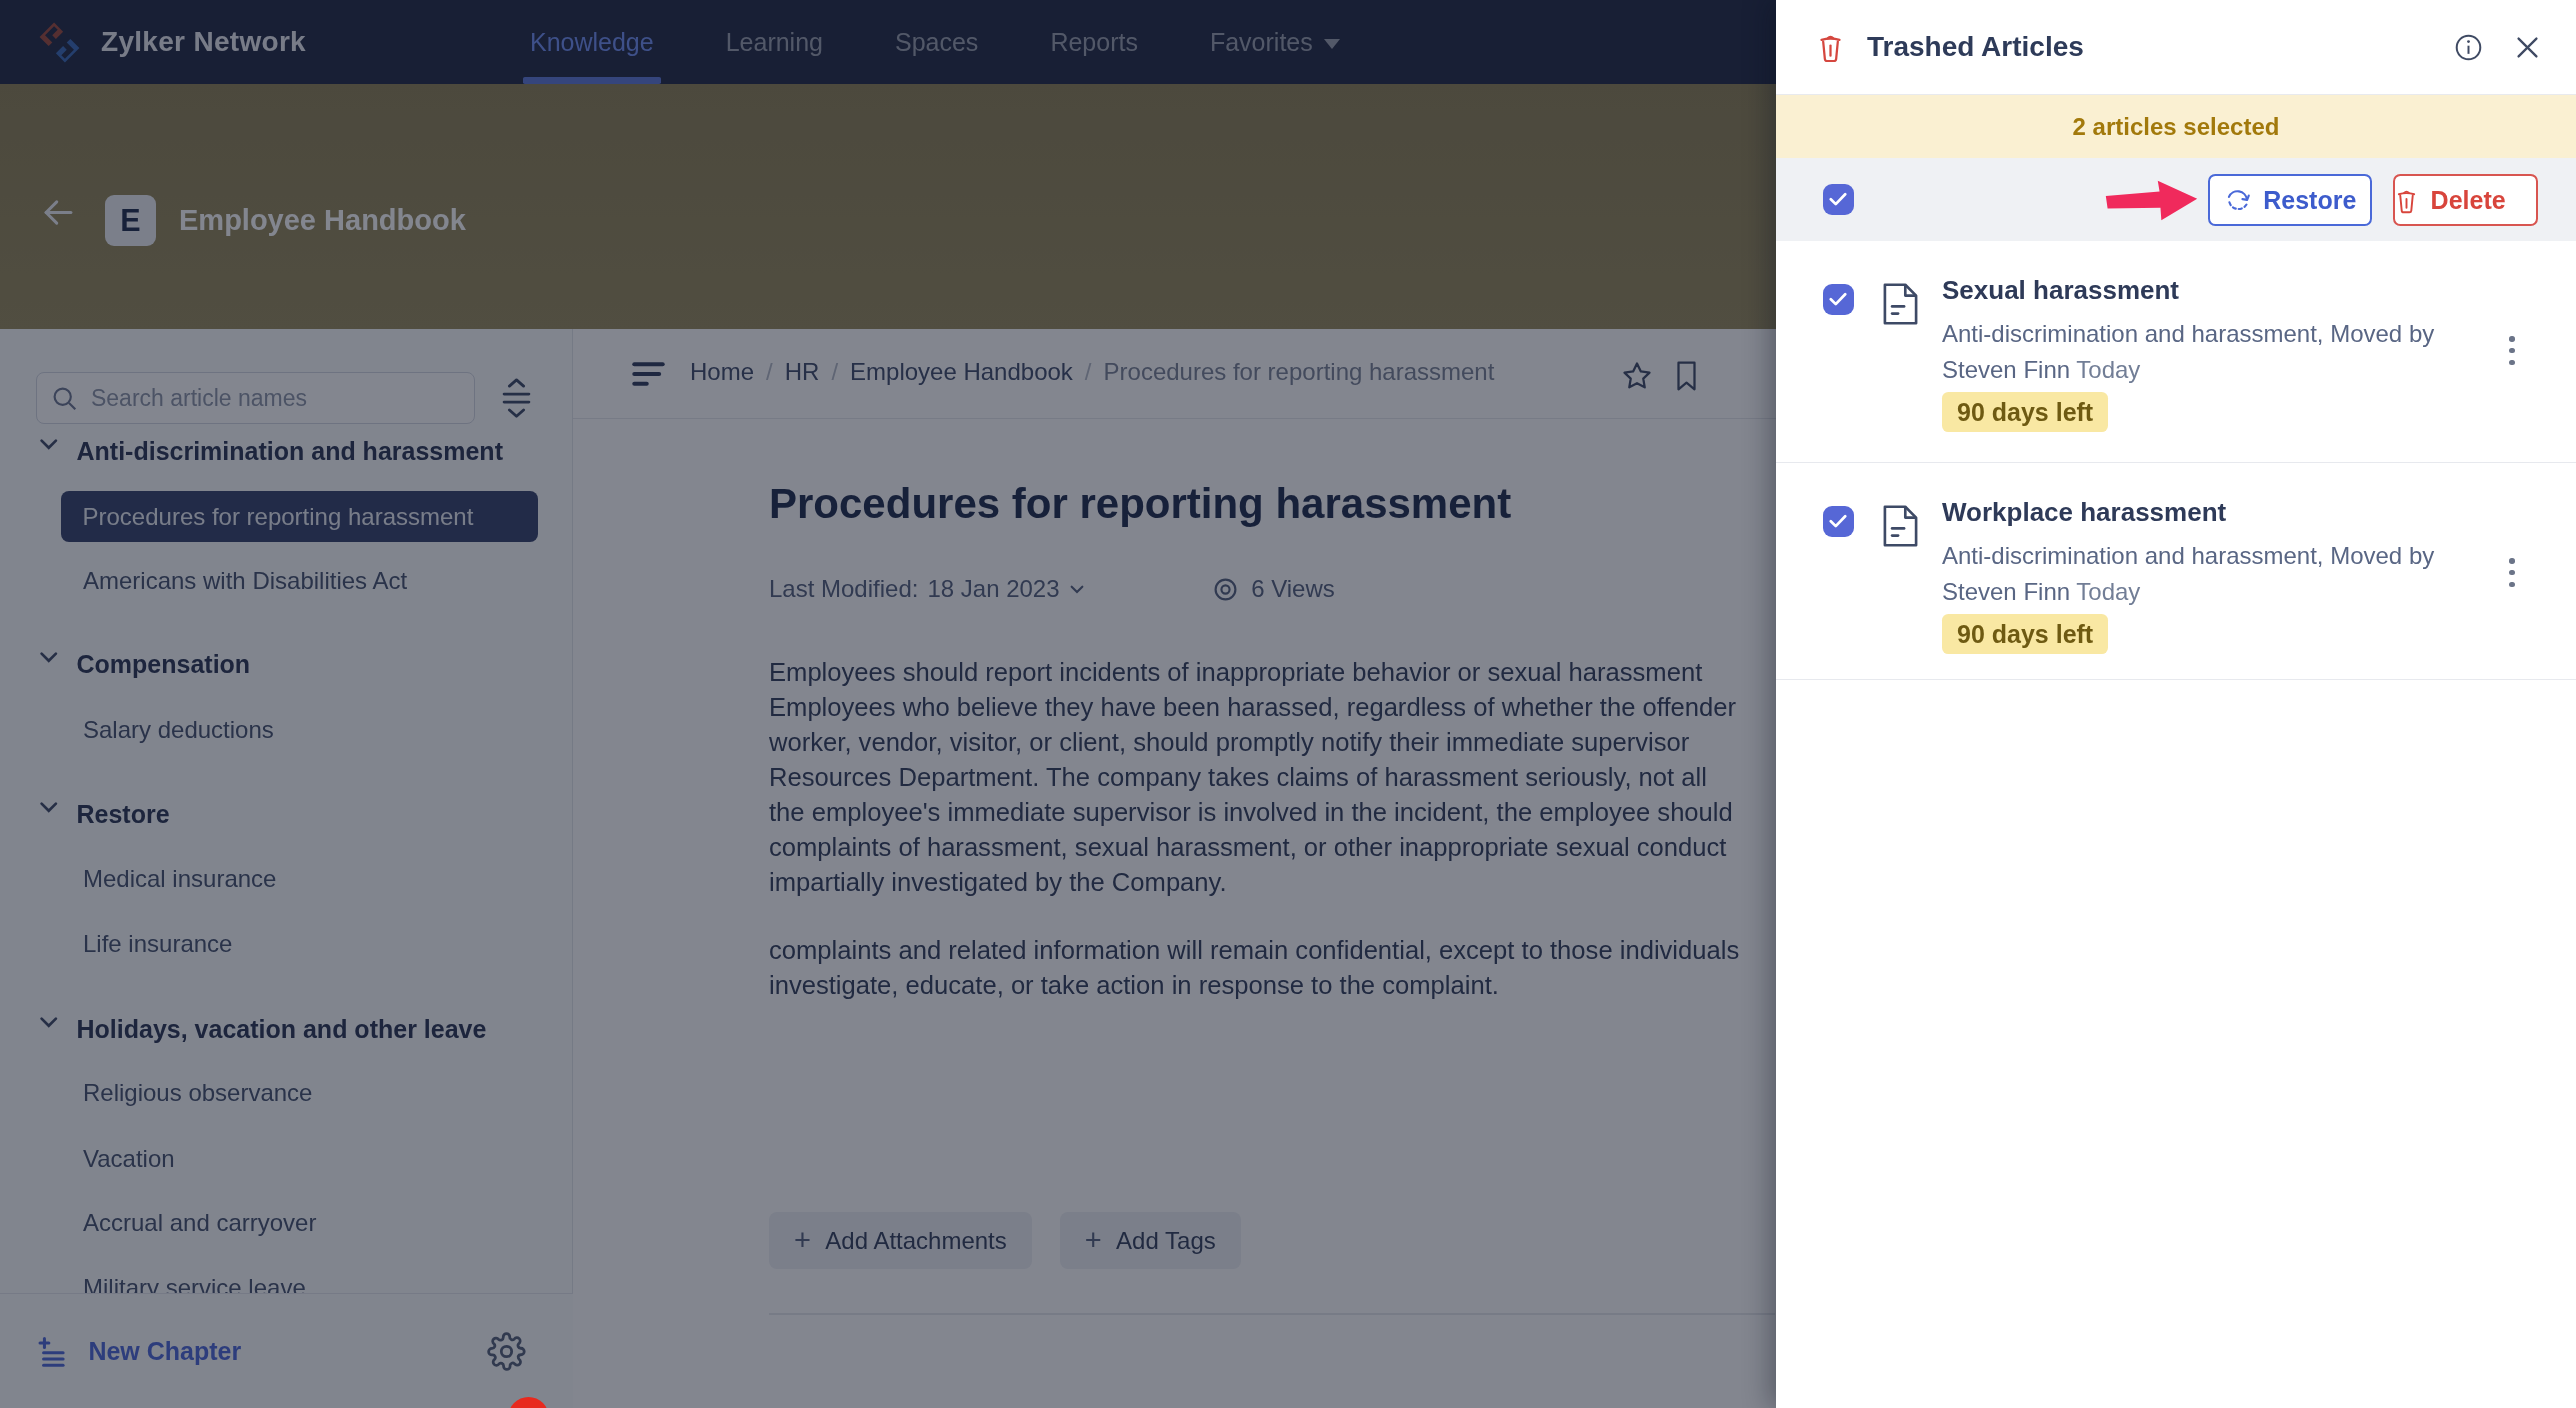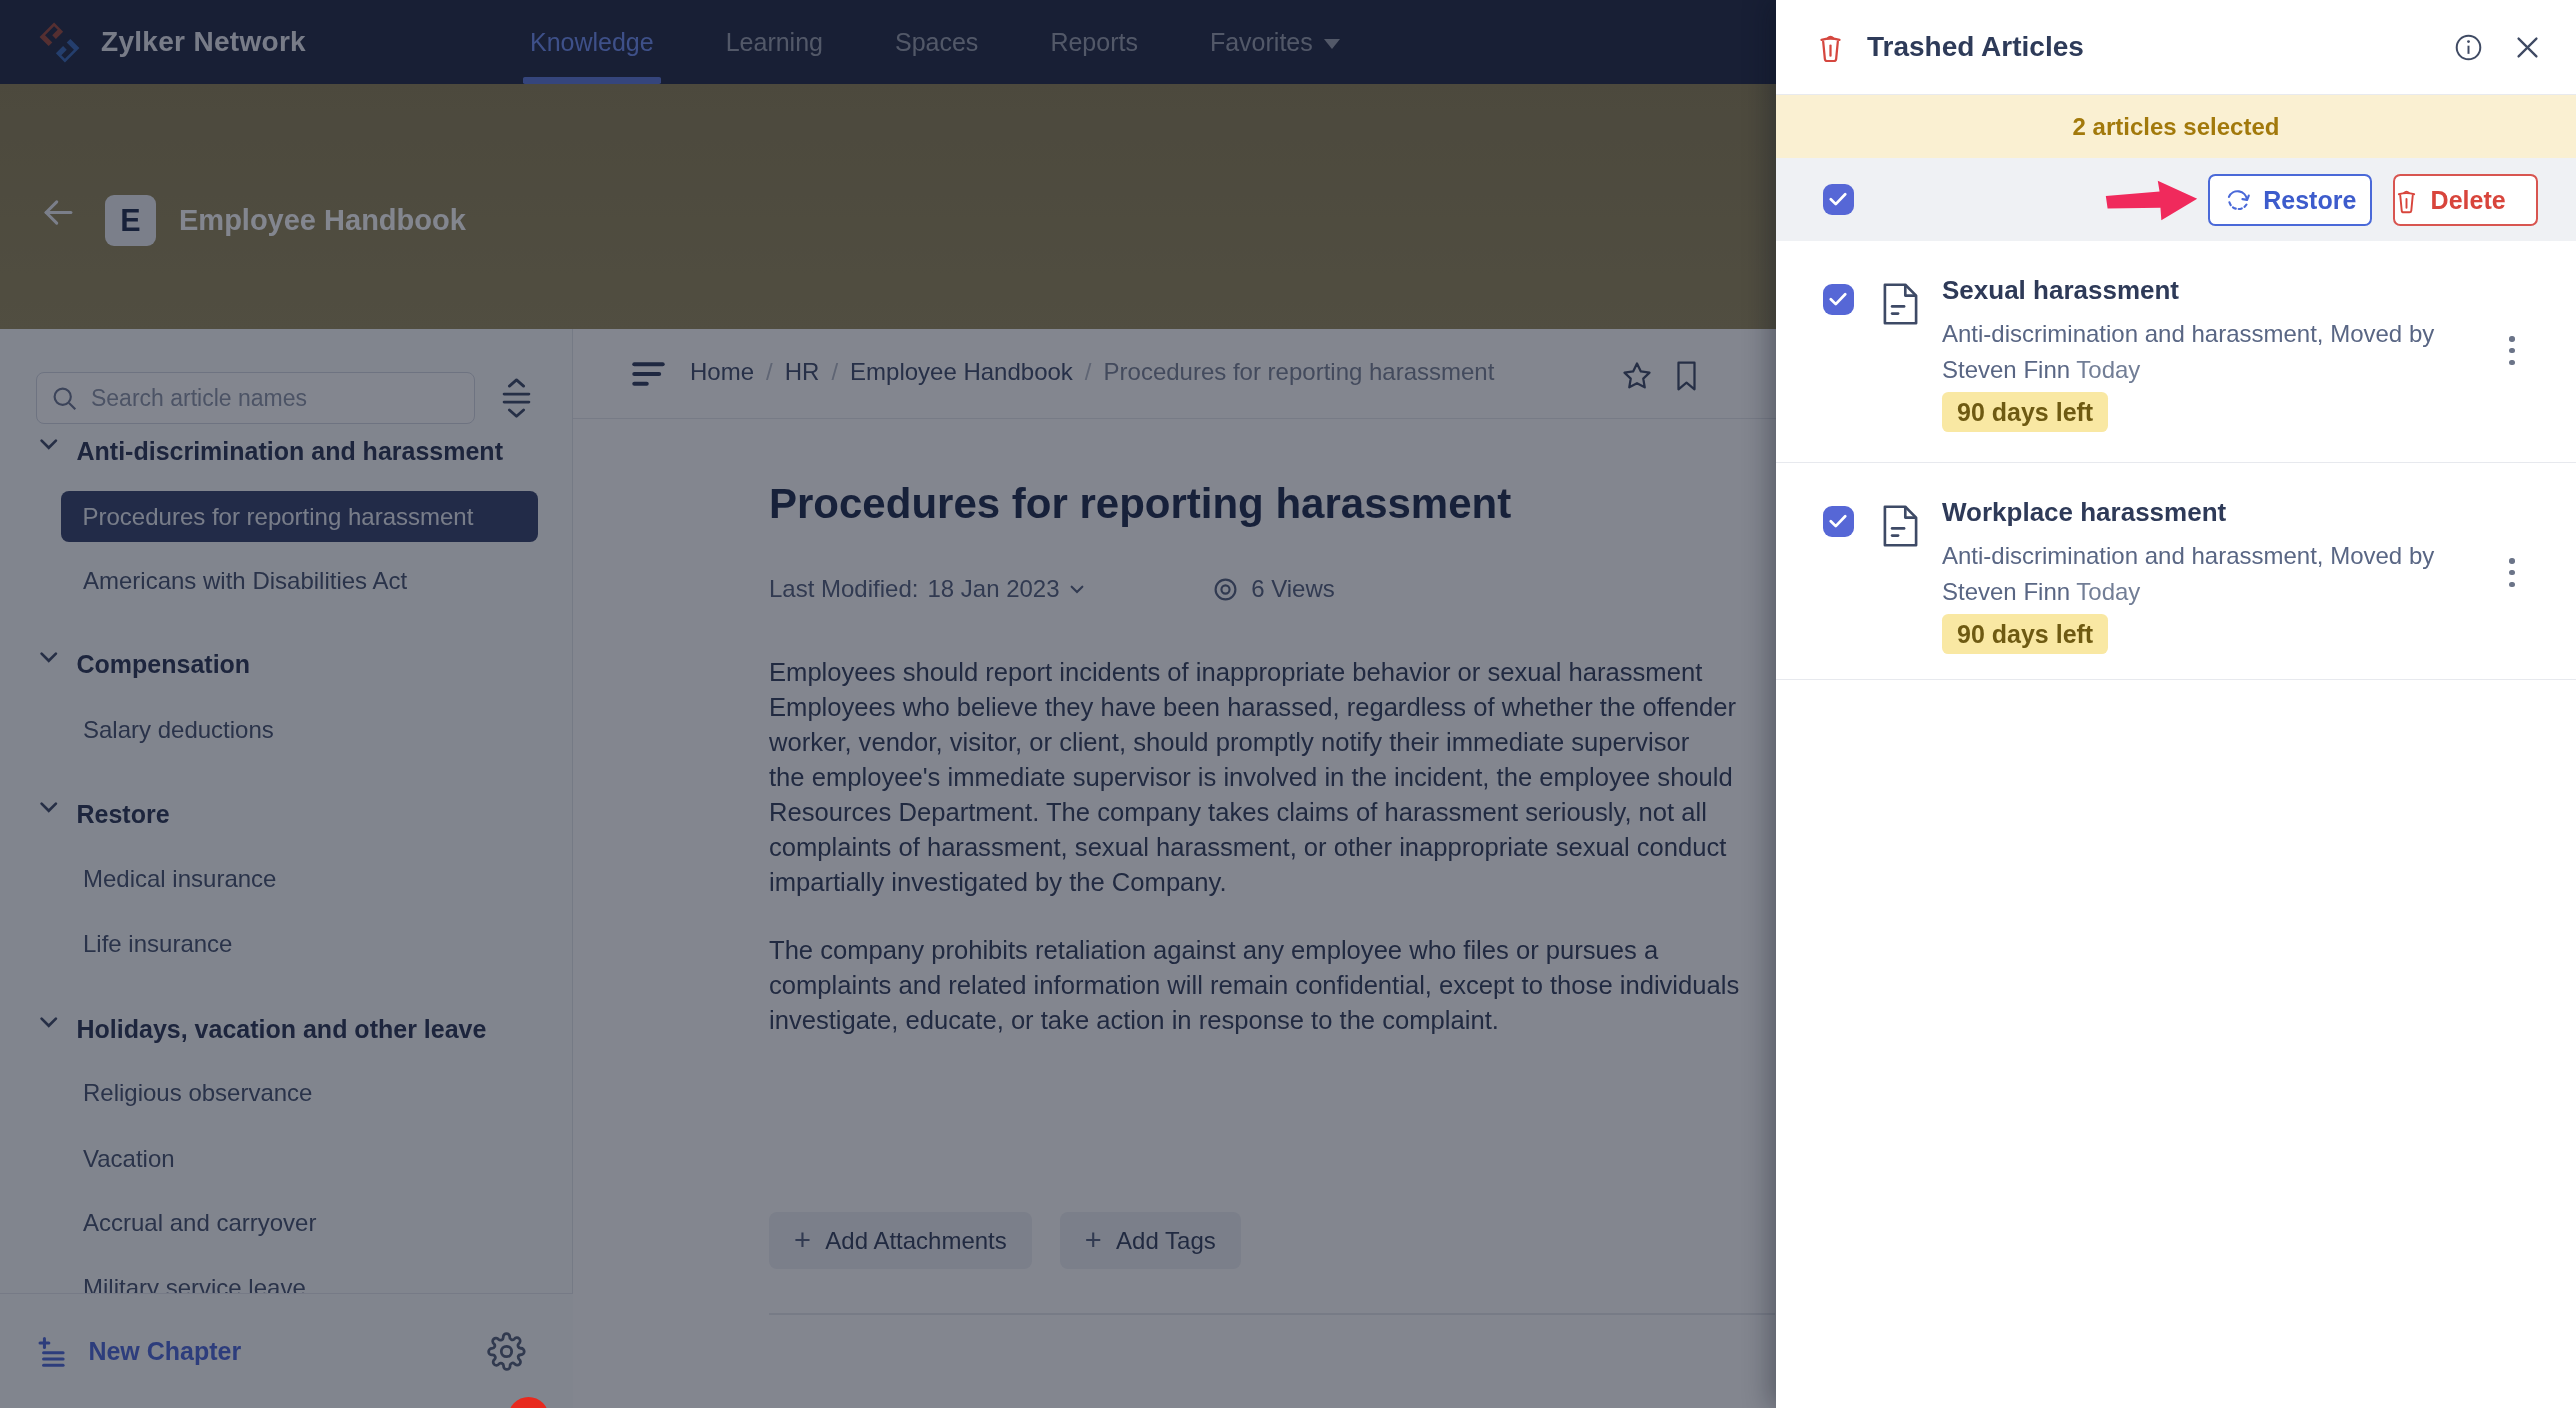--- a/index.html
+++ b/index.html
@@ -291,27 +291,26 @@
         </span>
         <span>6 Views</span>
       </span>
     </div>
 
     <div class="paras">
       <div class="para">
         <div class="line">Employees should report incidents of inappropriate behavior or sexual harassment</div>
         <div class="line">Employees who believe they have been harassed, regardless of whether the offender</div>
         <div class="line">worker, vendor, visitor, or client, should promptly notify their immediate supervisor</div>
+        <div class="line">Resources Department. The company takes claims of harassment seriously, not all</div>
         <div class="line">the employee's immediate supervisor is involved in the incident, the employee should</div>
-        <div class="line">Resources Department. The company takes claims of harassment seriously, not all</div>
         <div class="line">complaints of harassment, sexual harassment, or other inappropriate sexual conduct</div>
         <div class="line">impartially investigated by the Company.</div>
       </div>
       <div class="para">
-        <div class="line">The company prohibits retaliation against any employee who files or pursues a</div>
         <div class="line">complaints and related information will remain confidential, except to those individuals</div>
         <div class="line">investigate, educate, or take action in response to the complaint.</div>
       </div>
     </div>
 
     <div class="btn-row">
       <button class="chip-btn">
         <span class="plus">+</span>
         <span>Add Attachments</span>
       </button>

